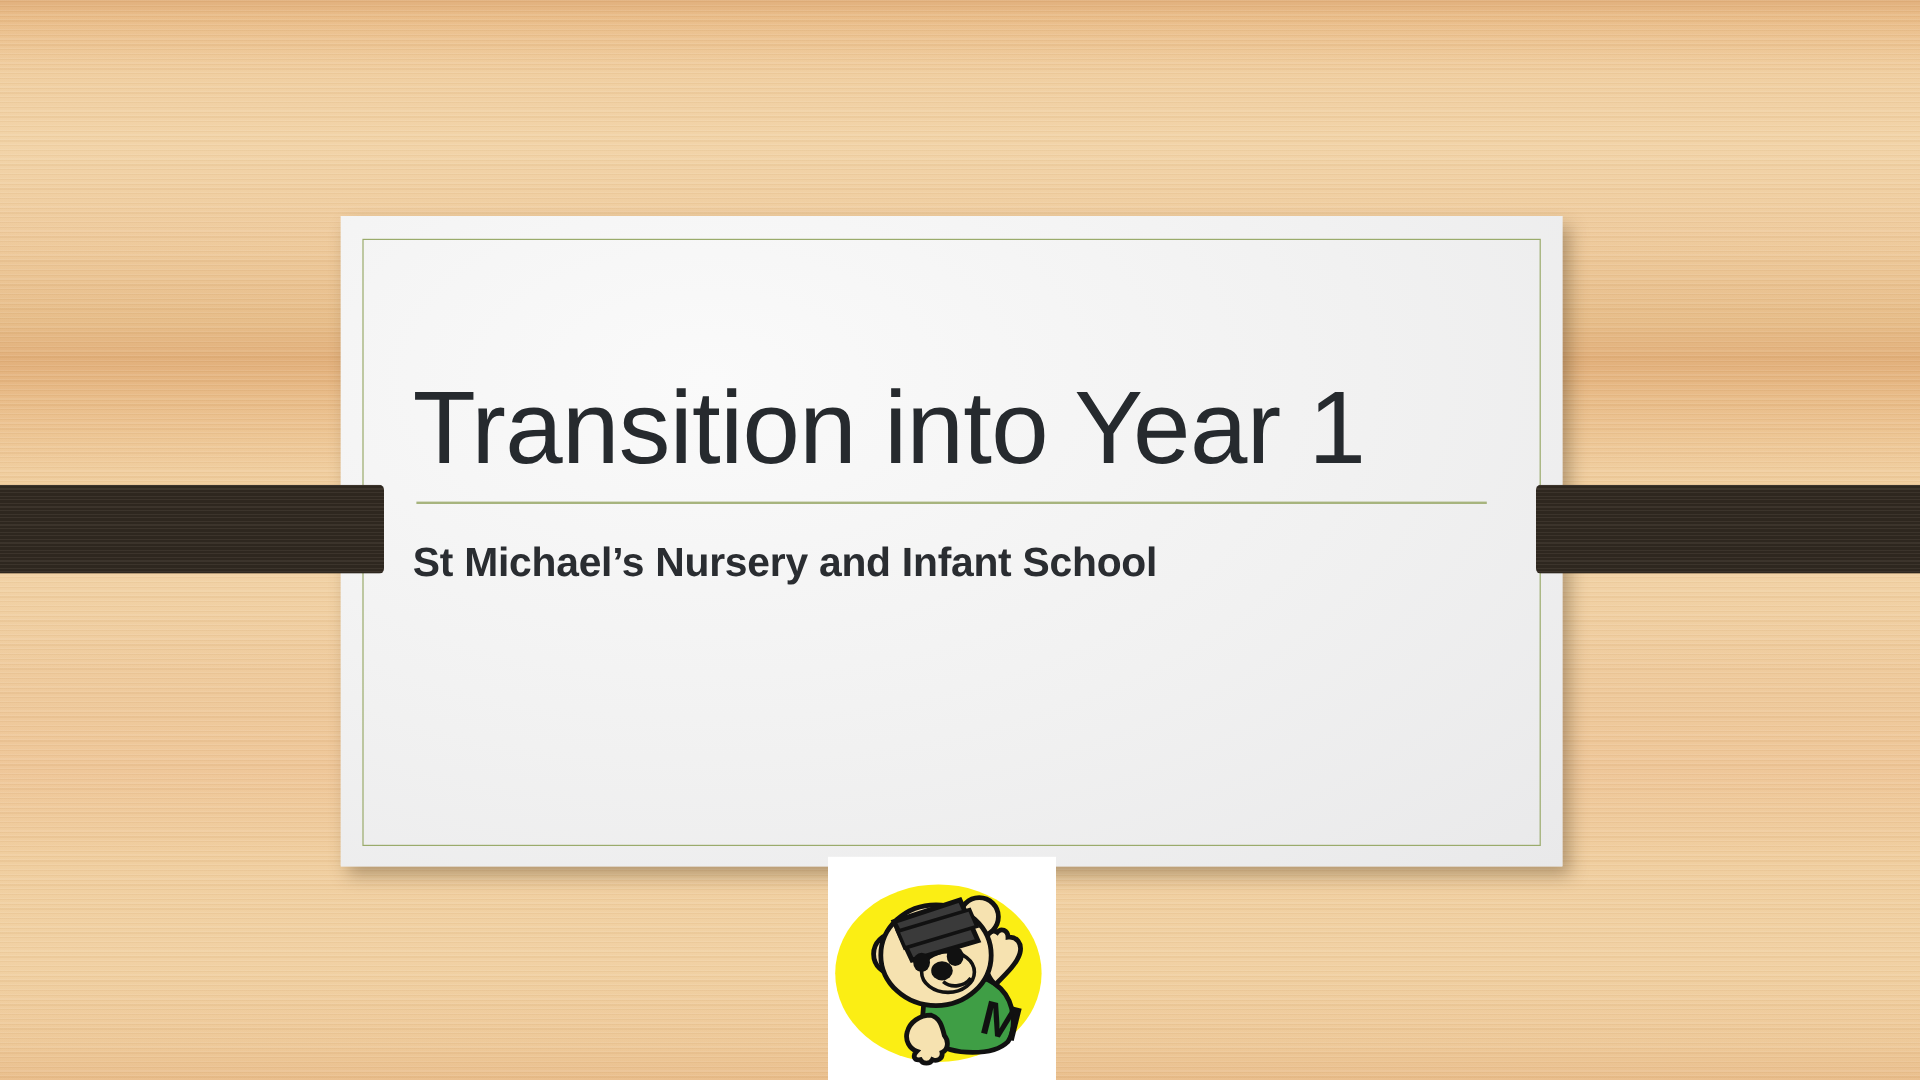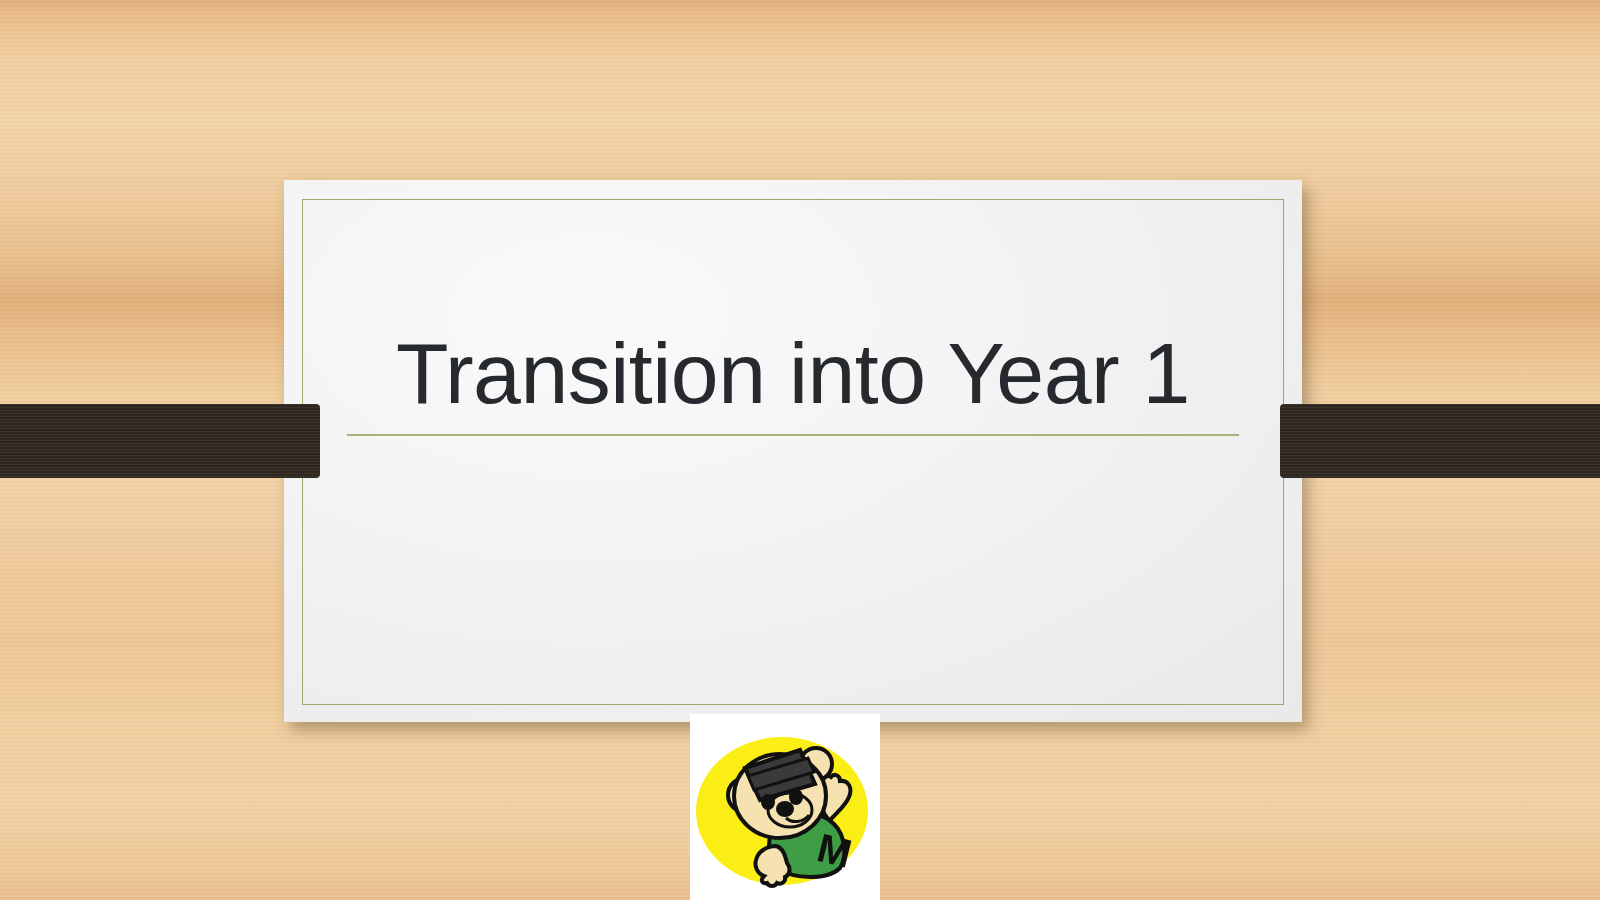--- a/index.html
+++ b/index.html
@@ -71,22 +71,22 @@
     z-index:2;
   }
   #card-inner-border {
     position:absolute;
     left:18px; top:19px; right:18px; bottom:17px;
     border:1.5px solid #9aab6b;
   }
 
   
   #text-block {
-    position:absolute; left:60px; top:150px; width:898px;
-    text-align:center;
+    position:absolute; left:60px; top:134px; width:898px;
+    text-align:left;
   }
   #slide-title {
     font-size:86px;
     font-weight:400;
     line-height:1.02;
     color:#262a2e;
     letter-spacing:-0.5px;
     white-space:nowrap;
   }
   #title-divider {
@@ -122,20 +122,21 @@
 <div class="dark-bar" id="dark-bar-left"></div>
 <div class="dark-bar" id="dark-bar-right"></div>
 
 <div id="title-card">
   <div id="card-inner-border"></div>
 
   <div id="text-block">
     <div id="slide-title">Transition into Year 1</div>
     <div id="title-divider"></div>
     <div id="subtitle-lines">
+      <div class="subtitle-line">St Michael’s Nursery and Infant School</div>
     </div>
   </div>
 </div>
 
 <div id="school-logo">
   <svg width="190" height="186" viewBox="0 0 190 186">
 
     <ellipse cx="92" cy="97" rx="86" ry="74" fill="#fbee14"></ellipse>
 
     <path d="M88 108 C104 96 130 96 144 110 C156 122 157 144 150 154 C138 166 104 166 88 154 C76 144 76 120 88 108 Z" fill="#3f9e45" stroke="#111" stroke-width="4"></path>

